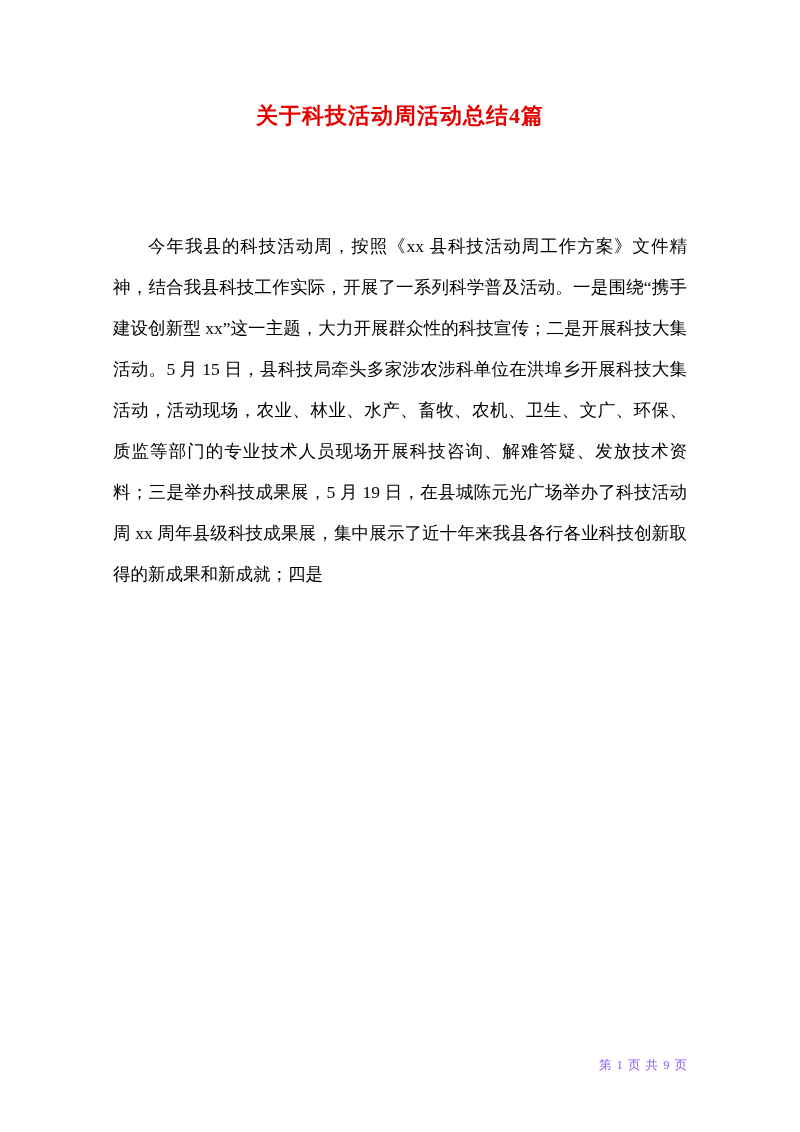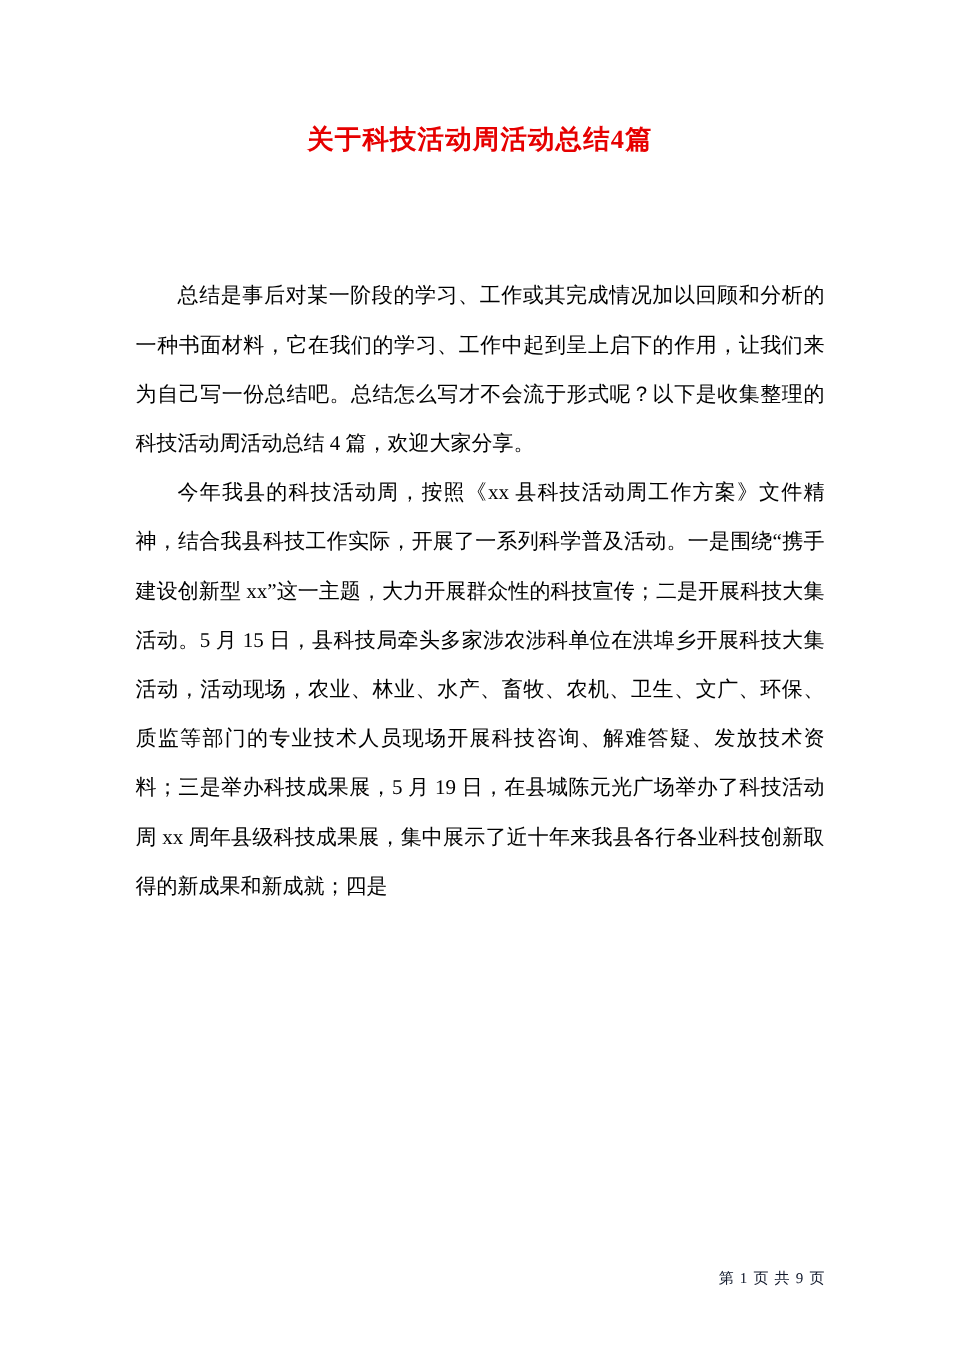--- a/index.html
+++ b/index.html
@@ -38,31 +38,30 @@
     padding: 0;
     text-indent: 2em;
     word-break: break-all;
   }
   .page-footer {
     position: absolute;
     right: 112px;
     bottom: 58px;
     font-size: 12.5px;
     letter-spacing: 1px;
-    color: #0f172a;
+    color: #8b5cf6;
     font-family: "Liberation Serif", "DejaVu Serif", serif;
   }
 </style>
 </head>
 <body>
 
 <div class="page">
 
   <h1 class="doc-title" style="color: rgb(230, 0, 0);">关于科技活动周活动总结4篇</h1>
 
   <div class="doc-body">
-    <p>总结是事后对某一阶段的学习、工作或其完成情况加以回顾和分析的一种书面材料，它在我们的学习、工作中起到呈上启下的作用，让我们来为自己写一份总结吧。总结怎么写才不会流于形式呢？以下是收集整理的科技活动周活动总结 4 篇，欢迎大家分享。</p>
     <p>今年我县的科技活动周，按照《xx 县科技活动周工作方案》文件精神，结合我县科技工作实际，开展了一系列科学普及活动。一是围绕“携手建设创新型 xx”这一主题，大力开展群众性的科技宣传；二是开展科技大集活动。5 月 15 日，县科技局牵头多家涉农涉科单位在洪埠乡开展科技大集活动，活动现场，农业、林业、水产、畜牧、农机、卫生、文广、环保、质监等部门的专业技术人员现场开展科技咨询、解难答疑、发放技术资料；三是举办科技成果展，5 月 19 日，在县城陈元光广场举办了科技活动周 xx 周年县级科技成果展，集中展示了近十年来我县各行各业科技创新取得的新成果和新成就；四是</p>
   </div>
 
   <div class="page-footer">第 1 页 共 9 页</div>
 
 </div>
 
 </body></html>

